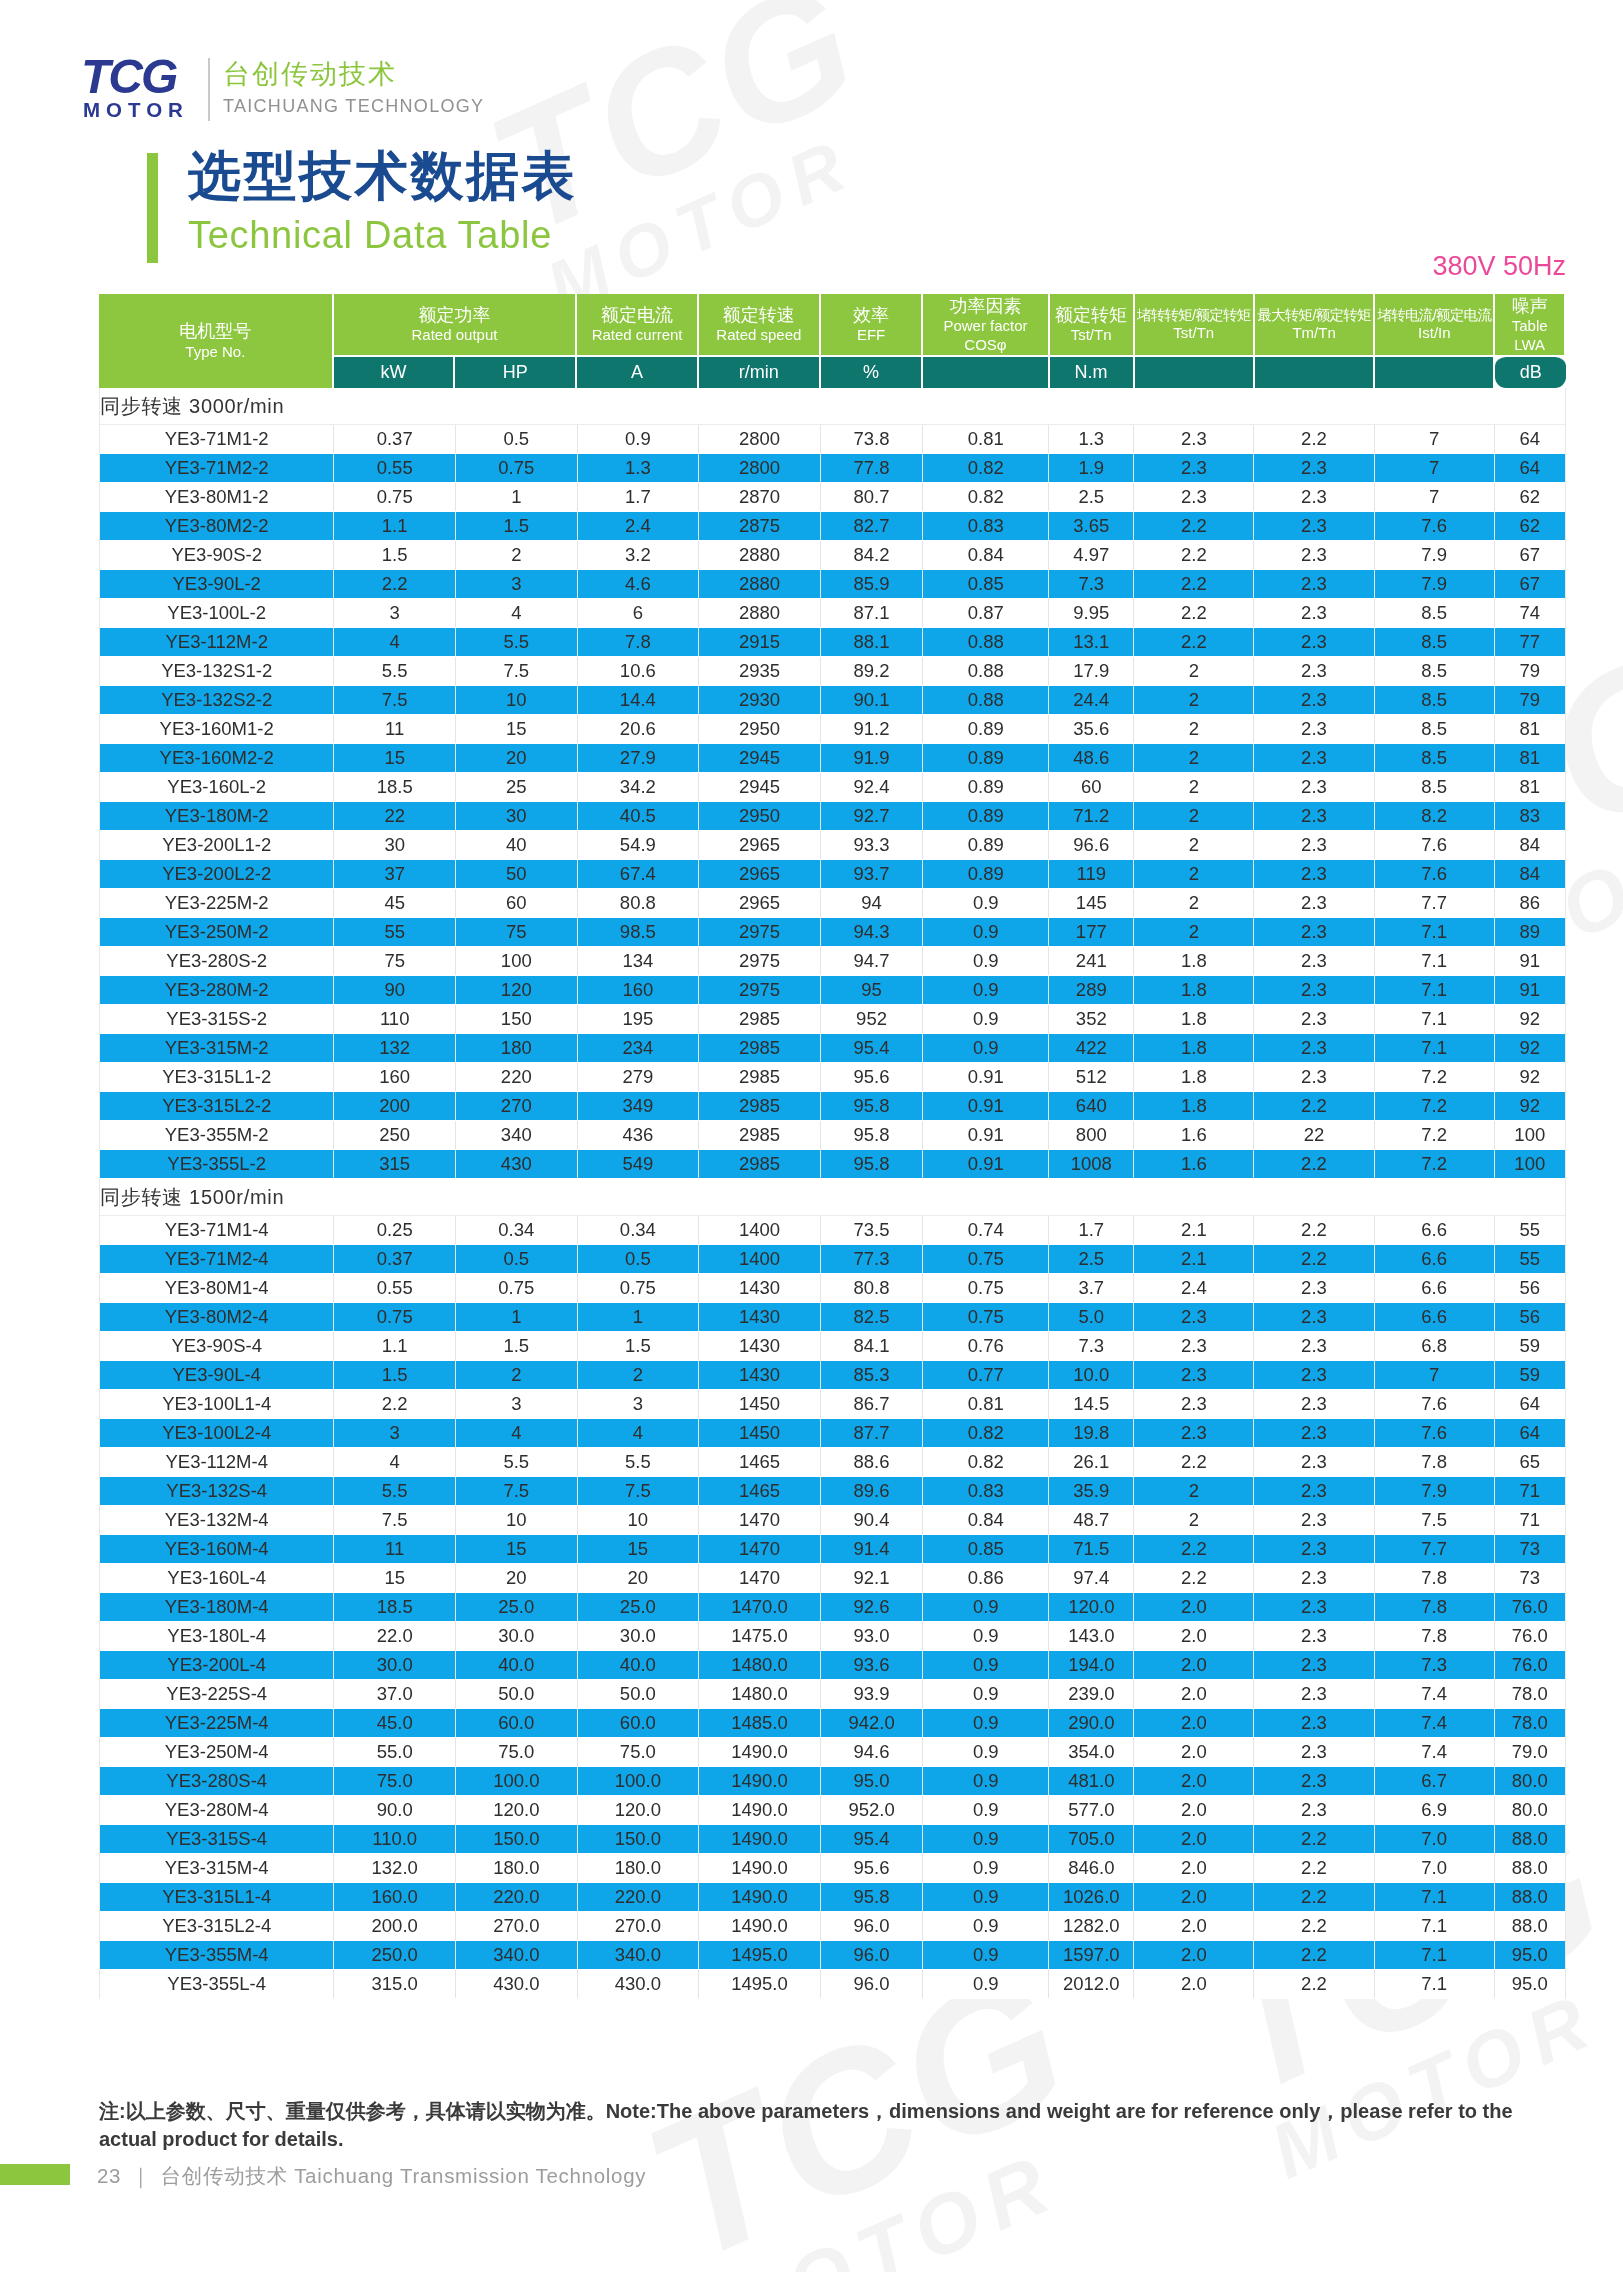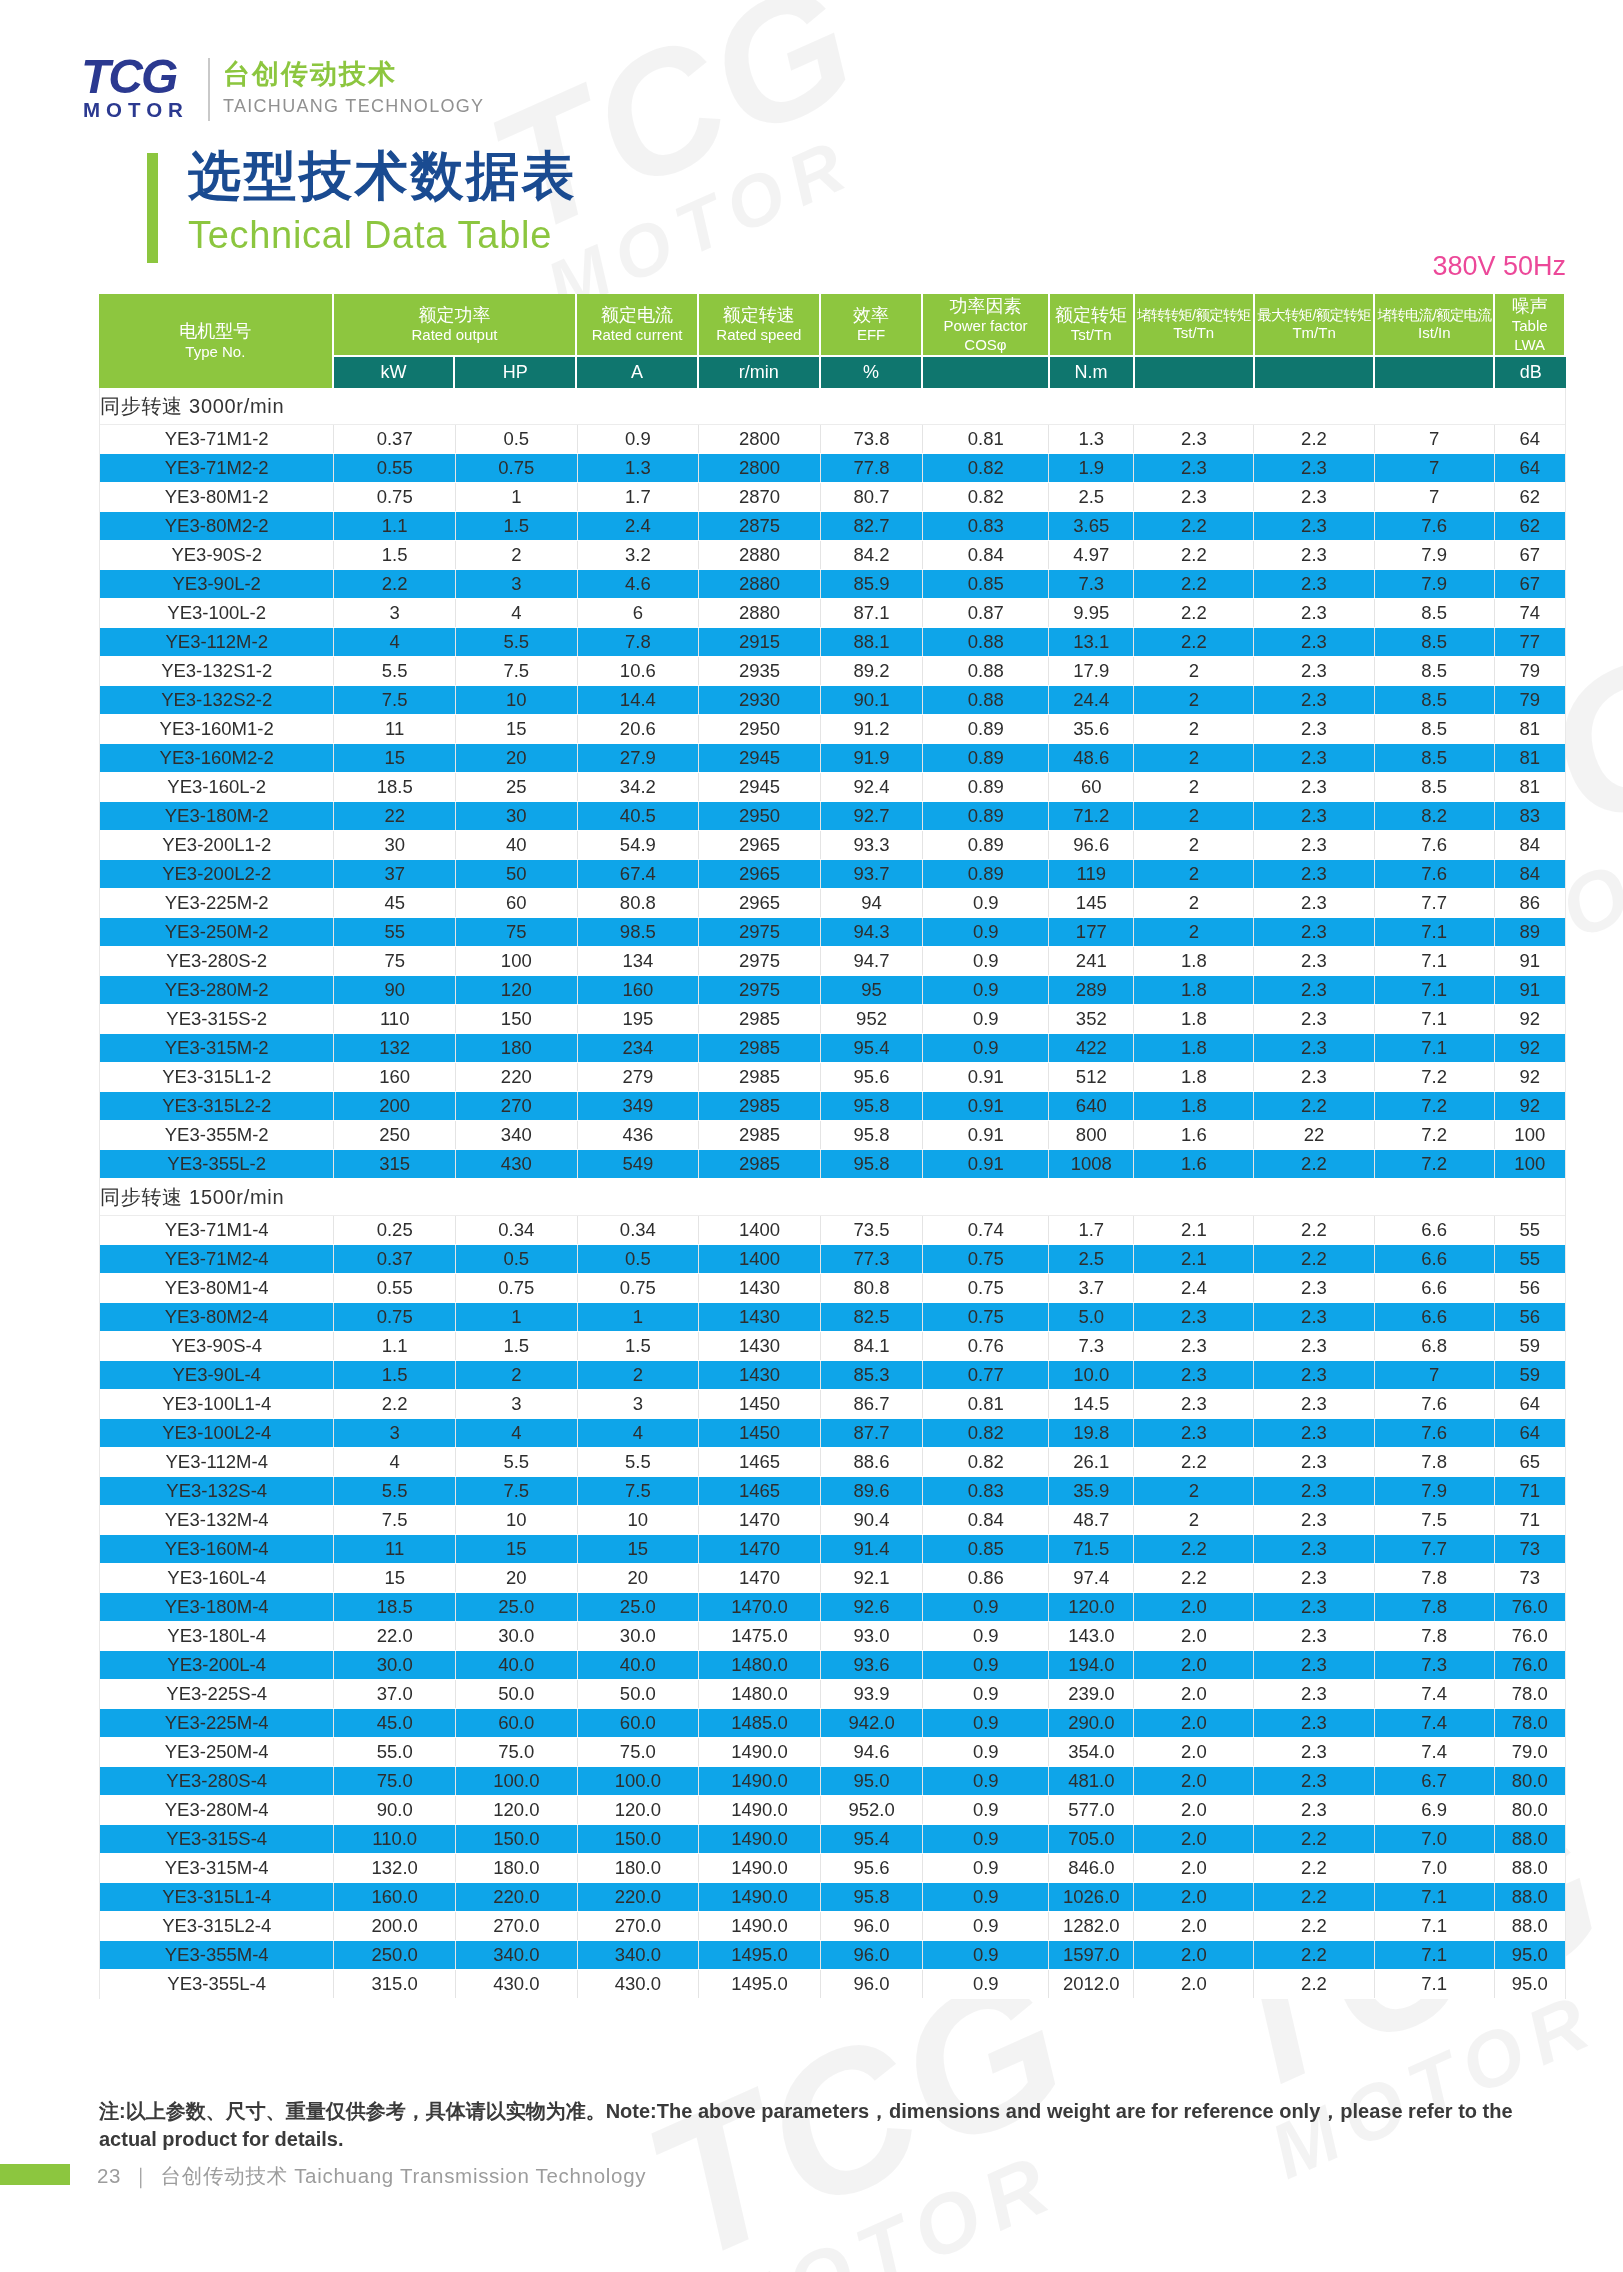--- a/index.html
+++ b/index.html
@@ -14,21 +14,21 @@
   .wm .wm-t{letter-spacing:4px;}
   .wm .wm-m{font-size:0.42em;letter-spacing:12px;margin-top:9.3px;}
 
   
   .logo-tcg{position:absolute;left:81px;top:53px;font-size:48px;font-weight:900;
     font-style:italic;color:#2b3990;letter-spacing:-2px;line-height:1;}
   .logo-motor{position:absolute;left:83px;top:100px;font-size:20.5px;font-weight:800;
     color:#2b3990;letter-spacing:6px;line-height:1;}
   .logo-divider{position:absolute;left:208px;top:58px;width:2px;height:63px;background:#c9c9c9;}
   .company-cn{position:absolute;left:223px;top:61px;font-size:27px;color:#8cc63f;
-    font-weight:700;letter-spacing:2px;line-height:1;}
+    font-weight:400;letter-spacing:2px;line-height:1;}
   .company-en{position:absolute;left:223px;top:97px;font-size:18px;color:#919191;
     letter-spacing:1.3px;line-height:1;}
 
   
   .title-bar{position:absolute;left:147px;top:153px;width:10.6px;height:110px;background:#8cc63f;}
   .title-cn{position:absolute;left:188px;top:147px;font-size:53px;font-weight:700;
     color:#1a4b91;letter-spacing:2.6px;line-height:1.1;}
   .title-en{position:absolute;left:188px;top:215px;font-size:38px;color:#8cc63f;
     font-weight:500;letter-spacing:0.7px;line-height:1.1;}
   .voltage{position:absolute;right:57px;top:253px;font-size:27px;color:#ec4899;line-height:1;}
@@ -43,21 +43,21 @@
          border-right:2px solid #ffffff;box-sizing:border-box;overflow:hidden;}
   .hcell:last-child{border-right:none;}
   .hcell .cn{font-size:18px;line-height:1.25;}
   .hcell .en{font-size:15px;line-height:1.25;}
   .hcell.longhdr .cn{font-size:14.5px;letter-spacing:-0.7px;}
   .h-type{grid-row:1/3;grid-column:1;}
   .h-span2{grid-column:2/4;align-items:center;}
   .ucell{background:#0f766e;color:#ffffff;font-size:18px;display:flex;align-items:center;
          justify-content:center;border-right:2px solid #ffffff;border-top:2px solid #ffffff;
          box-sizing:border-box;}
-  .ucell:last-child{border-right:none;}
+  .ucell:last-child{border-right:none;border-radius:11px;}
 
   .tbody{border-left:0.7px solid #e8e8e8;border-right:0.7px solid #e8e8e8;}
   .sep-row{height:36px;line-height:36px;font-size:20px;color:#333333;
            background:#ffffff;border-bottom:0.7px solid #ececec;letter-spacing:0.7px;}
   .row{display:grid;grid-template-columns:var(--cols);height:28px;background:#ffffff;
        border-bottom:1.3px solid #ffffff;}
   .row.alt{background:#0ea5e9;}
   .cell{font-size:18.5px;color:#2e2e2e;display:flex;align-items:center;justify-content:center;
         border-right:0.7px solid #e4e4e4;box-sizing:border-box;white-space:nowrap;overflow:hidden;}
   .cell:last-child{border-right:none;}

